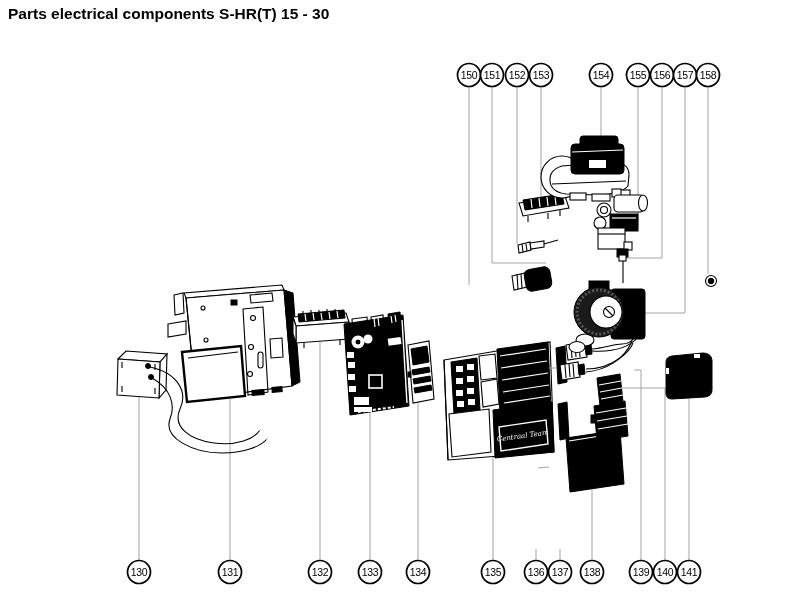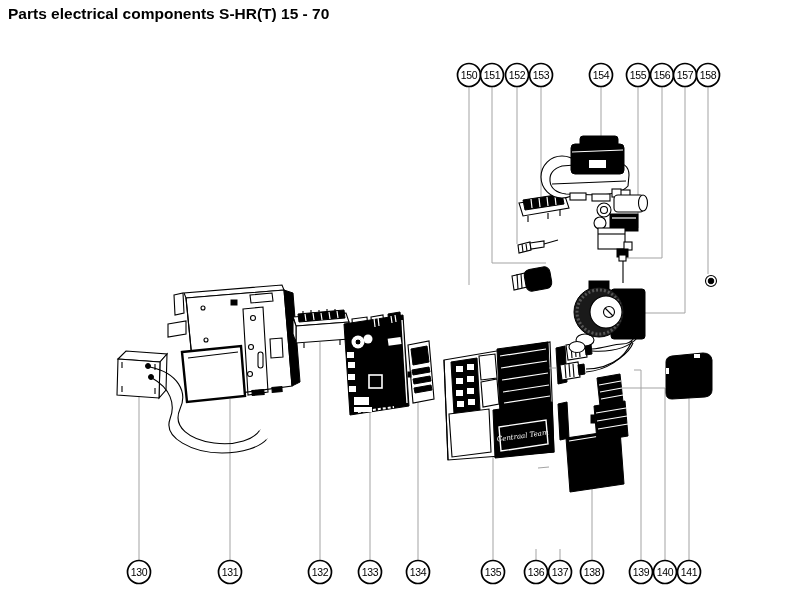--- a/index.html
+++ b/index.html
@@ -11,21 +11,21 @@
   .bubble-num{font-family:"Liberation Sans",sans-serif;font-size:10.5px;fill:#000;text-anchor:middle;letter-spacing:-0.3px;}
   .ink{stroke:#000;fill:none;stroke-width:1.1;}
   .inkf{stroke:#000;fill:#fff;stroke-width:1.1;}
   .blk{fill:#000;stroke:#000;stroke-width:1;}
   .wline{stroke:#fff;fill:none;stroke-width:1.2;}
   .logo-script{font-family:"DejaVu Serif",serif;font-style:italic;font-size:7px;fill:#fff;text-anchor:middle;}
 </style>
 </head>
 <body>
 
-<div class="page-title">Parts electrical components S-HR(T) 15 - 70</div>
+<div class="page-title">Parts electrical components S-HR(T) 15 - 30</div>
 
 <svg id="diagram-svg" width="800" height="600" viewBox="0 0 800 600" xmlns="http://www.w3.org/2000/svg">
 
   <g id="callout-layer">
       <g>
         <path d="M469,87 V285" class="leader"></path>
         <circle cx="469" cy="75" r="11.5" class="bubble"></circle>
         <text x="469" y="78.8" class="bubble-num">150</text>
       </g>
       <g>

